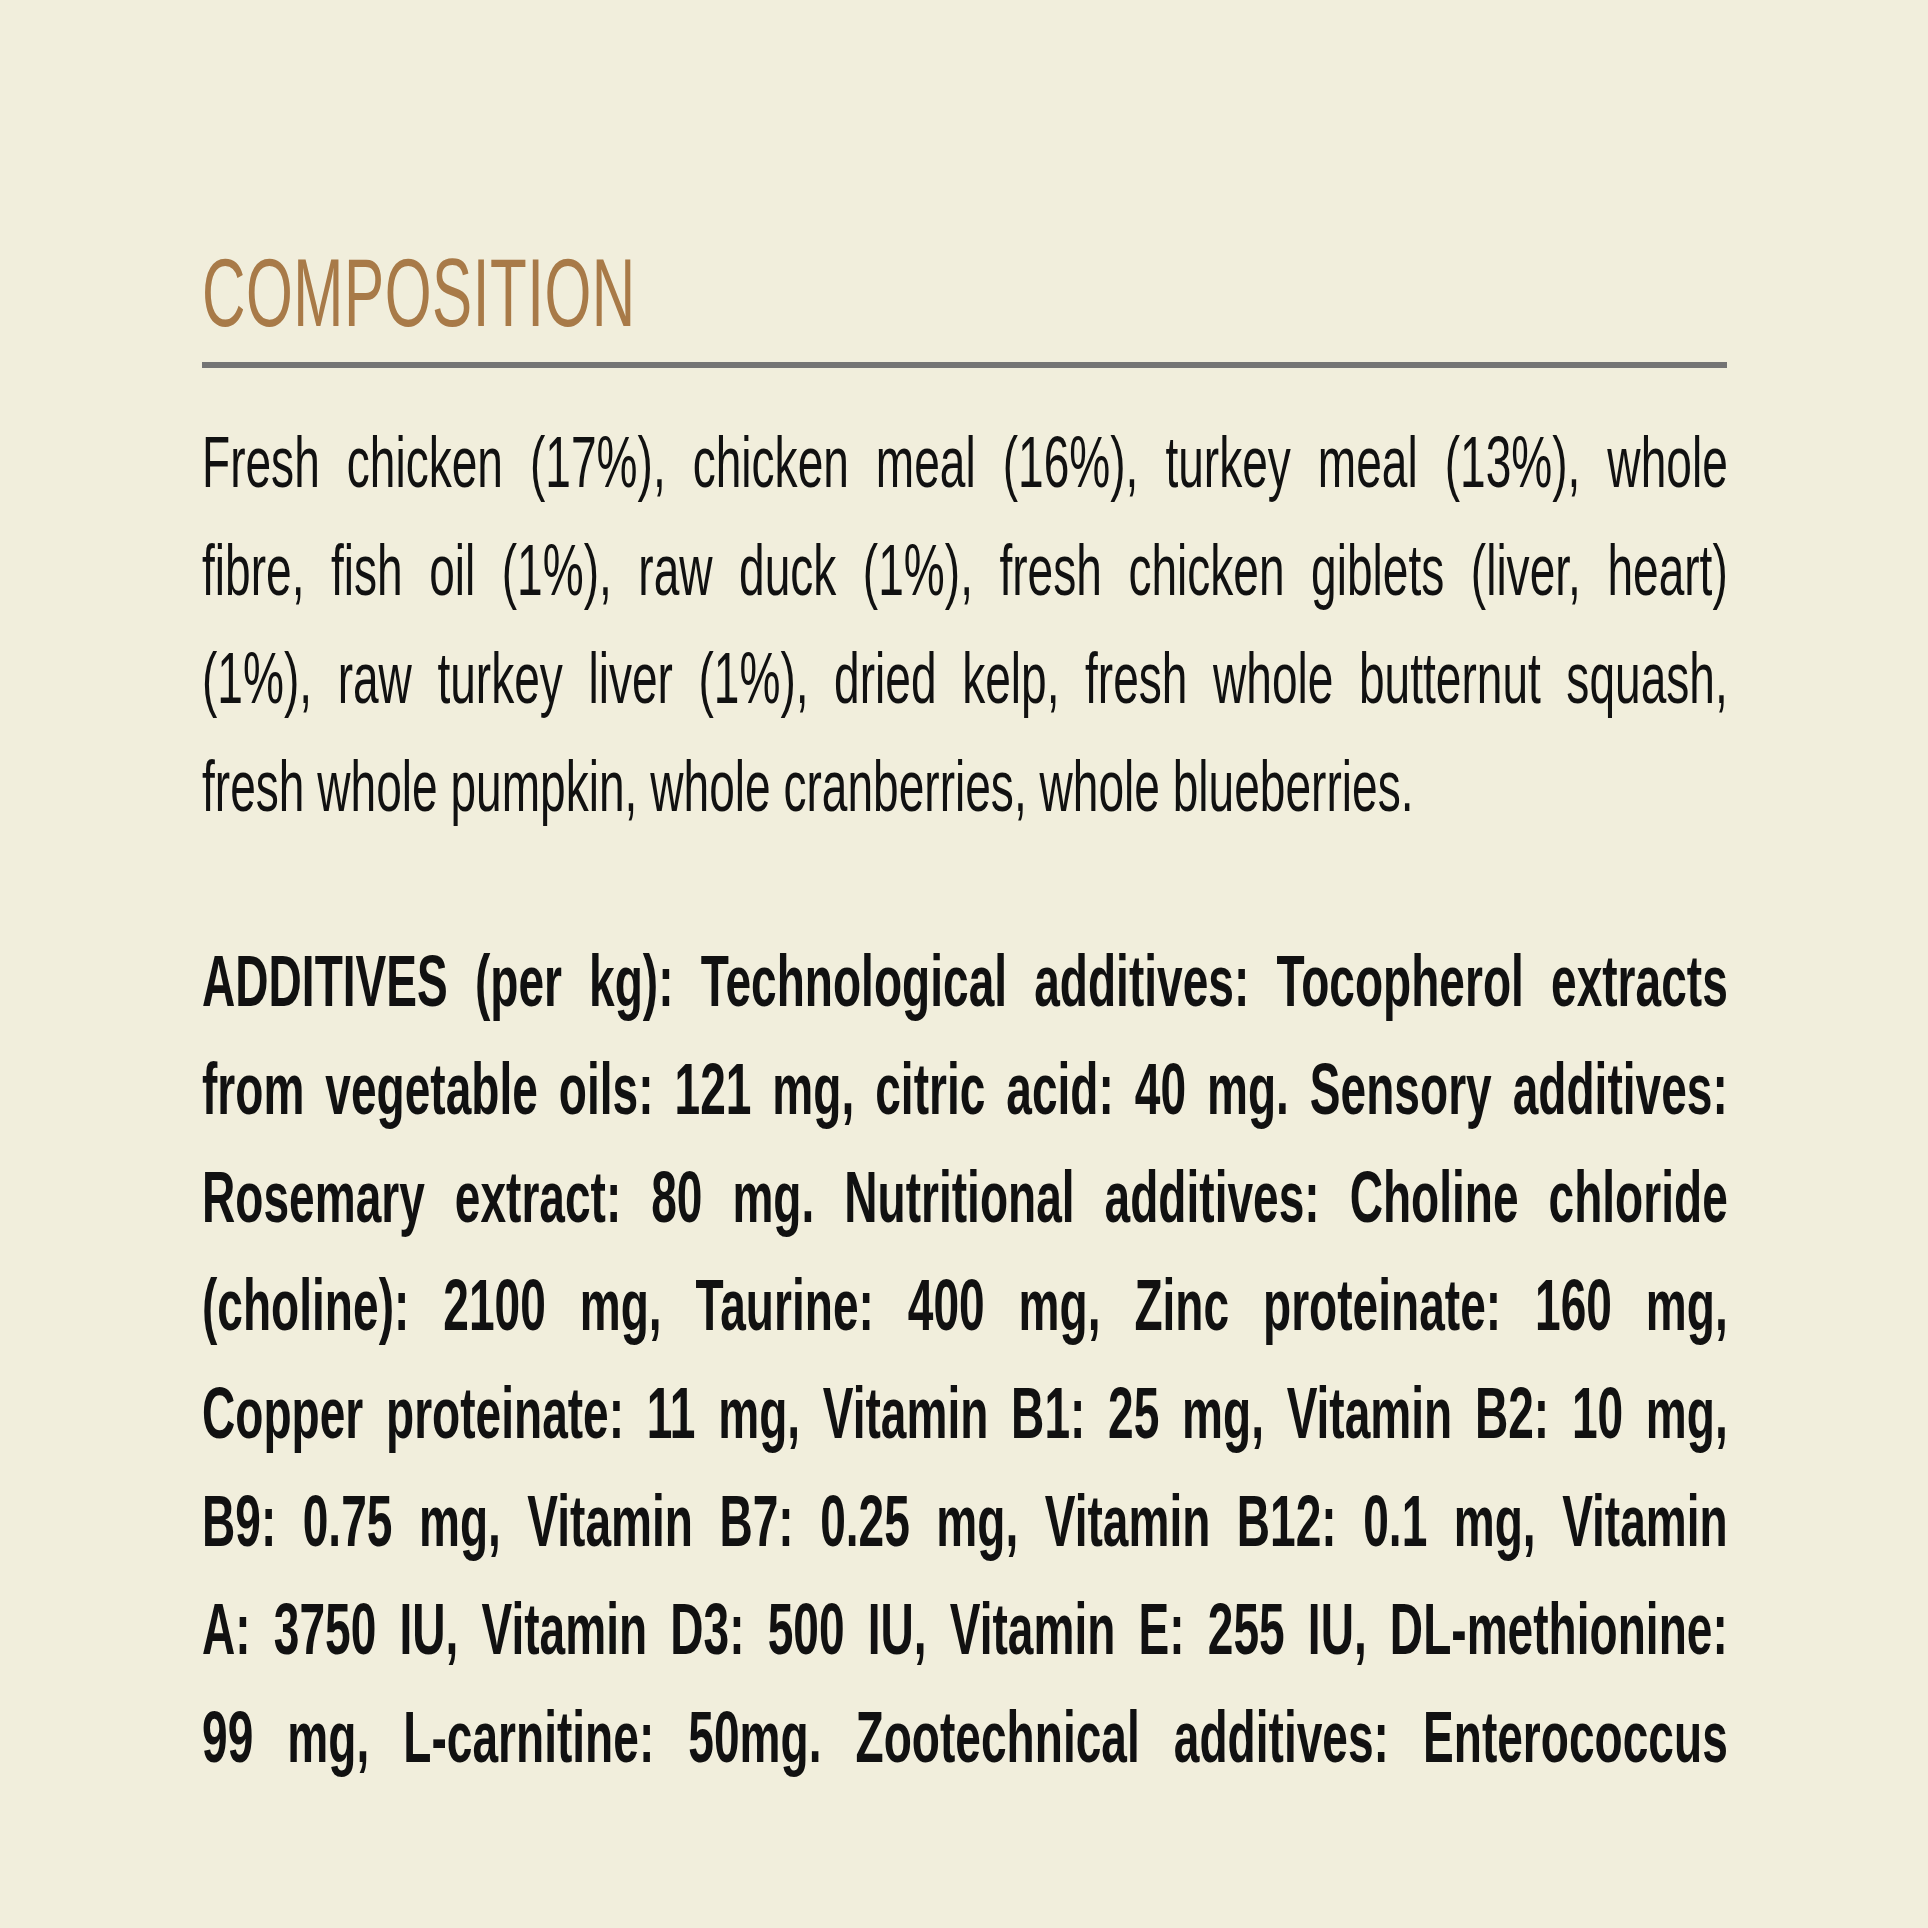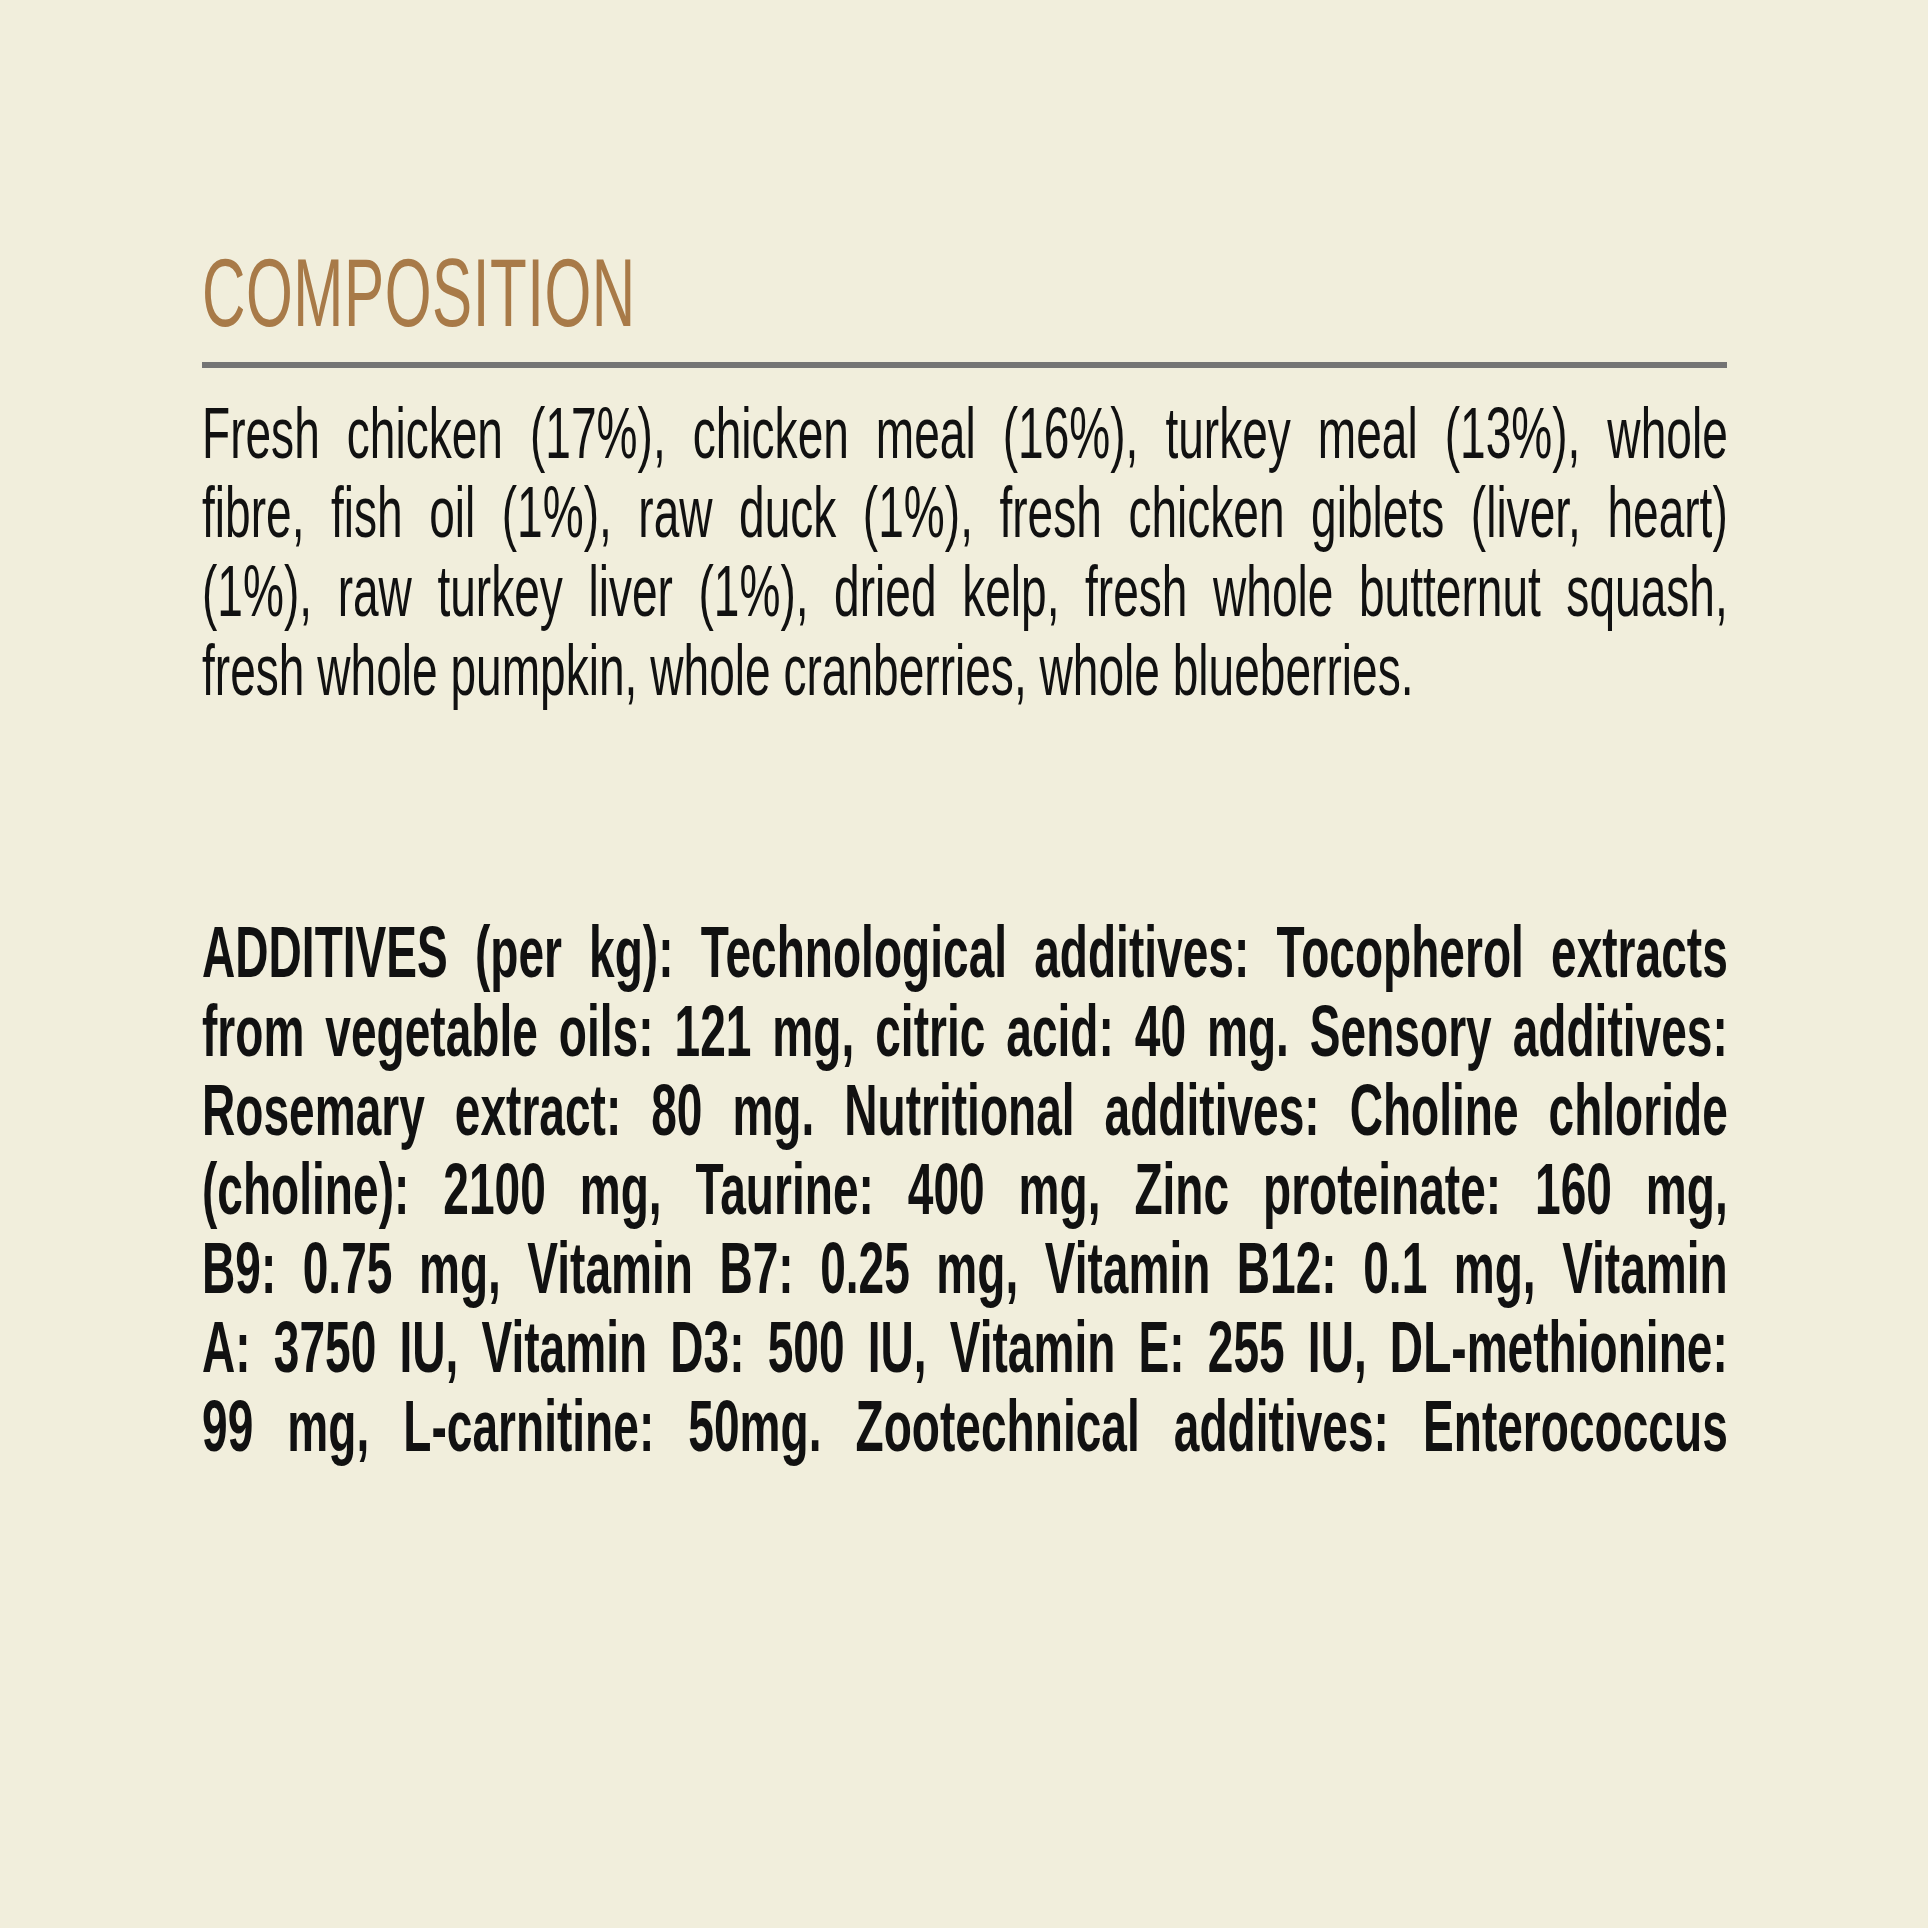--- a/index.html
+++ b/index.html
@@ -59,20 +59,21 @@
       left: 0;
       width: 1525px;
     }
     .para-ingredients { top: 394px; }
     .para-additives  { top: 913px; font-weight: bold; }
     .line {
       position: relative;
       height: 79px;
       width: 1525px;
       overflow: visible;
+      margin-top: 29px;
     }
     .line-inner {
       position: absolute;
       left: 0;
       top: 0;
       width: 2384px; 
       font-size: 72px;
       line-height: 79px;
       white-space: nowrap;
       text-align: justify;
@@ -122,20 +123,23 @@
     <div class="line">
         <div class="line-inner">from vegetable oils: 121 mg, citric acid: 40 mg. Sensory additives:</div>
       </div>
     <div class="line">
         <div class="line-inner">Rosemary extract: 80 mg. Nutritional additives: Choline chloride</div>
       </div>
     <div class="line">
         <div class="line-inner">(choline): 2100 mg, Taurine: 400 mg, Zinc proteinate: 160 mg,</div>
       </div>
     <div class="line">
+        <div class="line-inner">Copper proteinate: 11 mg, Vitamin B1: 25 mg, Vitamin B2: 10 mg,</div>
+      </div>
+    <div class="line">
         <div class="line-inner">B9: 0.75 mg, Vitamin B7: 0.25 mg, Vitamin B12: 0.1 mg, Vitamin</div>
       </div>
     <div class="line">
         <div class="line-inner">A: 3750 IU, Vitamin D3: 500 IU, Vitamin E: 255 IU, DL-methionine:</div>
       </div>
     <div class="line">
         <div class="line-inner">99 mg, L-carnitine: 50mg. Zootechnical additives: Enterococcus</div>
       </div>
   </div>
 

